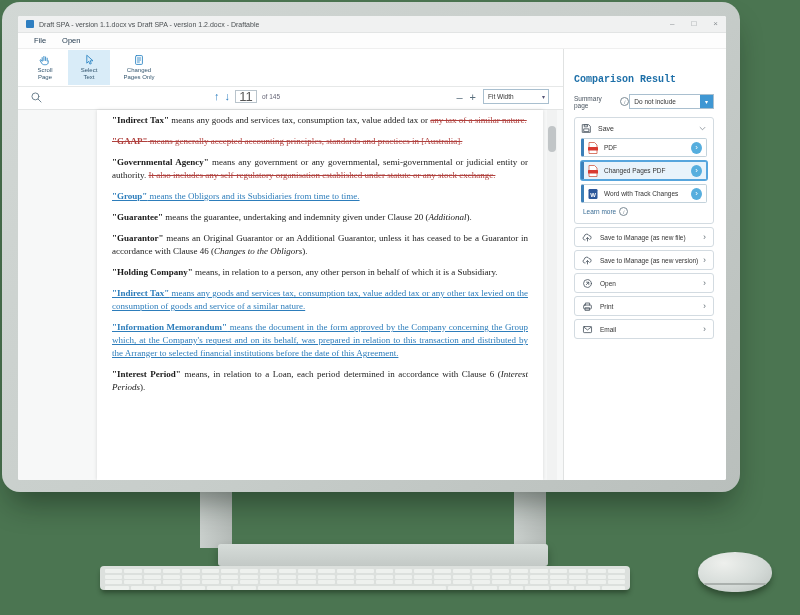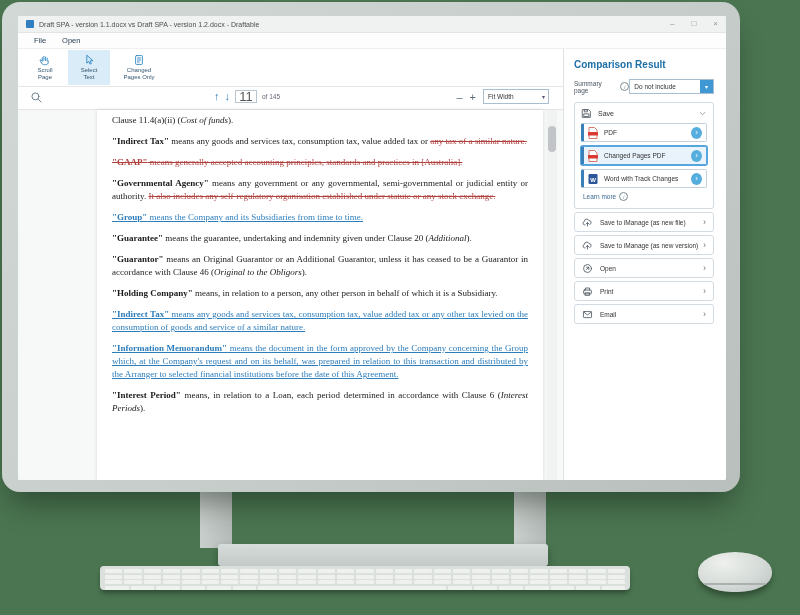--- a/index.html
+++ b/index.html
@@ -66,21 +66,21 @@
   .page-content{padding:4px 15px 0 15px;font-family:"Liberation Serif",serif;font-size:9px;line-height:13px;
                 color:#1a1a1a;text-align:justify;}
   .page-content p{margin:0 0 8px 0;}
   .sb{font-weight:bold;} .si{font-style:italic;}
   .sdel{color:var(--del);text-decoration:line-through;}
   .sins{color:var(--ins);text-decoration:underline;}
   .scrollbar{position:absolute;left:529px;top:0;bottom:0;width:10px;background:#f1f2f2;}
   .scroll-thumb{position:absolute;left:1px;top:16px;width:8px;height:26px;background:#c1c5c7;border-radius:4px;}
   
   .panel{flex:1;border-left:1px solid #e0e2e2;background:#fff;padding:0 12px 0 10px;overflow:hidden;}
-  .panel-heading{margin-top:10px;font-size:10px;font-weight:bold;color:var(--heading);}
+  .panel-heading{margin-top:25px;font-size:10px;font-weight:bold;color:var(--heading);font-family:Liberation Mono, monospace;}
   .summary-row{margin-top:9px;display:flex;align-items:center;}
   .summary-label{font-size:6.5px;color:#4a5560;}
   .info-i{display:inline-flex;align-items:center;justify-content:center;width:7px;height:7px;border:0.7px solid #7b8a94;
           border-radius:50%;font-size:5px;color:#7b8a94;margin-left:3px;font-style:italic;flex:0 0 auto;}
   .summary-select{margin-left:auto;width:80px;position:relative;padding-left:4px;}
   .dd-btn{margin-left:auto;width:13px;height:13px;background:#3f97d3;color:#fff;display:flex;align-items:center;
           justify-content:center;font-size:6px;}
   .save-card{margin-top:8px;border:1px solid #d3dbe1;border-radius:3px;background:#fff;}
   .save-header{height:20px;display:flex;align-items:center;padding:0 6px;color:#4a5560;}
   .save-header .lbl{font-size:7px;color:#333;margin-left:6px;}
@@ -290,27 +290,26 @@
               <div class="select-box fit-select">
                 <span>Fit Width</span>
                 <span class="caret">▾</span>
               </div>
             </div>
           </div>
 
           <div class="doc-area">
             <div class="page">
               <div class="page-content" id="doc-content">
-                  <p><span>Clause 11.4(a)(ii) (</span><span class="si">Cost of funds</span><span>).</span></p>
                   <p><span class="sb">"Indirect Tax"</span><span> means any goods and services tax, consumption tax, value added tax or </span><span class="sdel">any tax of a similar nature.</span></p>
                   <p><span class="sdel sb">"GAAP"</span><span class="sdel"> means generally accepted accounting principles, standards and practices in [Australia].</span></p>
                   <p><span class="sb">"Governmental Agency"</span><span> means any government or any governmental, semi-governmental or judicial entity or authority. </span><span class="sdel">It also includes any self-regulatory organisation established under statute or any stock exchange.</span></p>
-                  <p><span class="sins sb">"Group"</span><span class="sins"> means the Company and its Subsidiaries from time to time.</span></p>
+                  <p><span class="sins sb">"Group"</span><span class="sins"> means the Obligors and its Subsidiaries from time to time.</span></p>
                   <p><span class="sb">"Guarantee"</span><span> means the guarantee, undertaking and indemnity given under Clause 20 (</span><span class="si">Additional</span><span>).</span></p>
-                  <p><span class="sb">"Guarantor"</span><span> means an Original Guarantor or an Additional Guarantor, unless it has ceased to be a Guarantor in accordance with Clause 46 (</span><span class="si">Original to the Obligors</span><span>).</span></p>
+                  <p><span class="sb">"Guarantor"</span><span> means an Original Guarantor or an Additional Guarantor, unless it has ceased to be a Guarantor in accordance with Clause 46 (</span><span class="si">Changes to the Obligors</span><span>).</span></p>
                   <p><span class="sb">"Holding Company"</span><span> means, in relation to a person, any other person in behalf of which it is a Subsidiary.</span></p>
                   <p><span class="sins sb">"Indirect Tax"</span><span class="sins"> means any goods and services tax, consumption tax, value added tax or any other tax levied on the consumption of goods and service of a similar nature.</span></p>
                   <p><span class="sins sb">"Information Memorandum"</span><span class="sins"> means the document in the form approved by the Company concerning the Group which, at the Company's request and on its behalf, was prepared in relation to this transaction and distributed by the Arranger to selected financial institutions before the date of this Agreement.</span></p>
                   <p><span class="sb">"Interest Period"</span><span> means, in relation to a Loan, each period determined in accordance with Clause 6 (</span><span class="si">Interest Periods</span><span>).</span></p>
                 </div>
             </div>
             <div class="scrollbar">
               <div class="scroll-thumb"></div>
             </div>
           </div>

